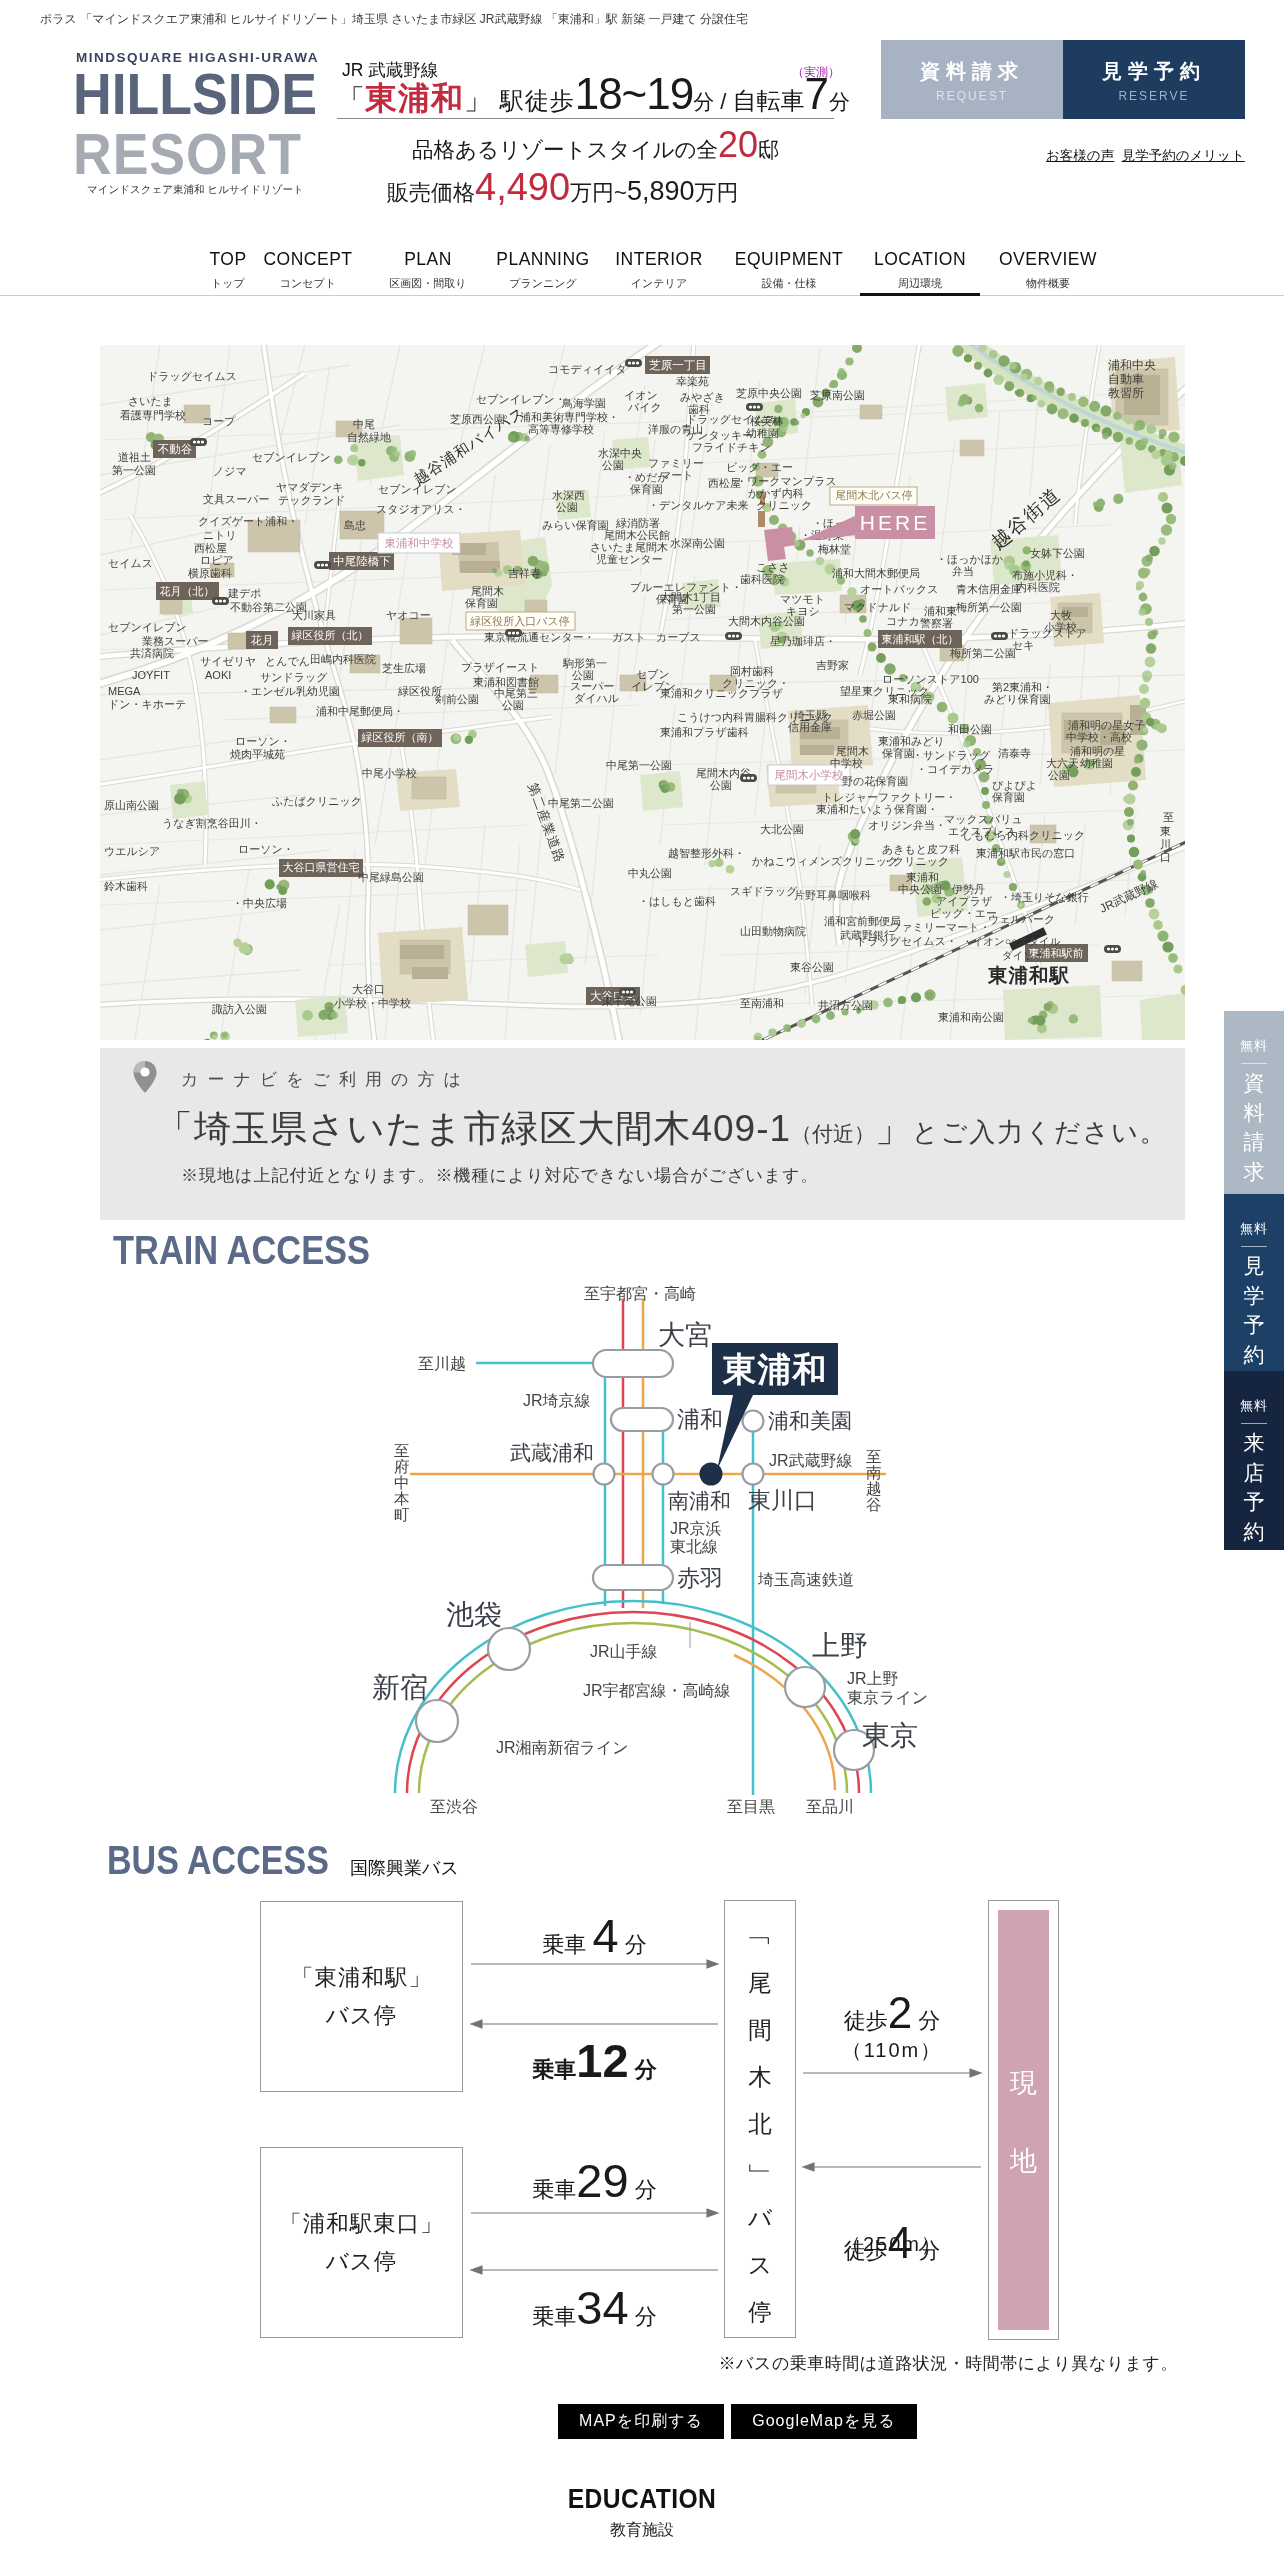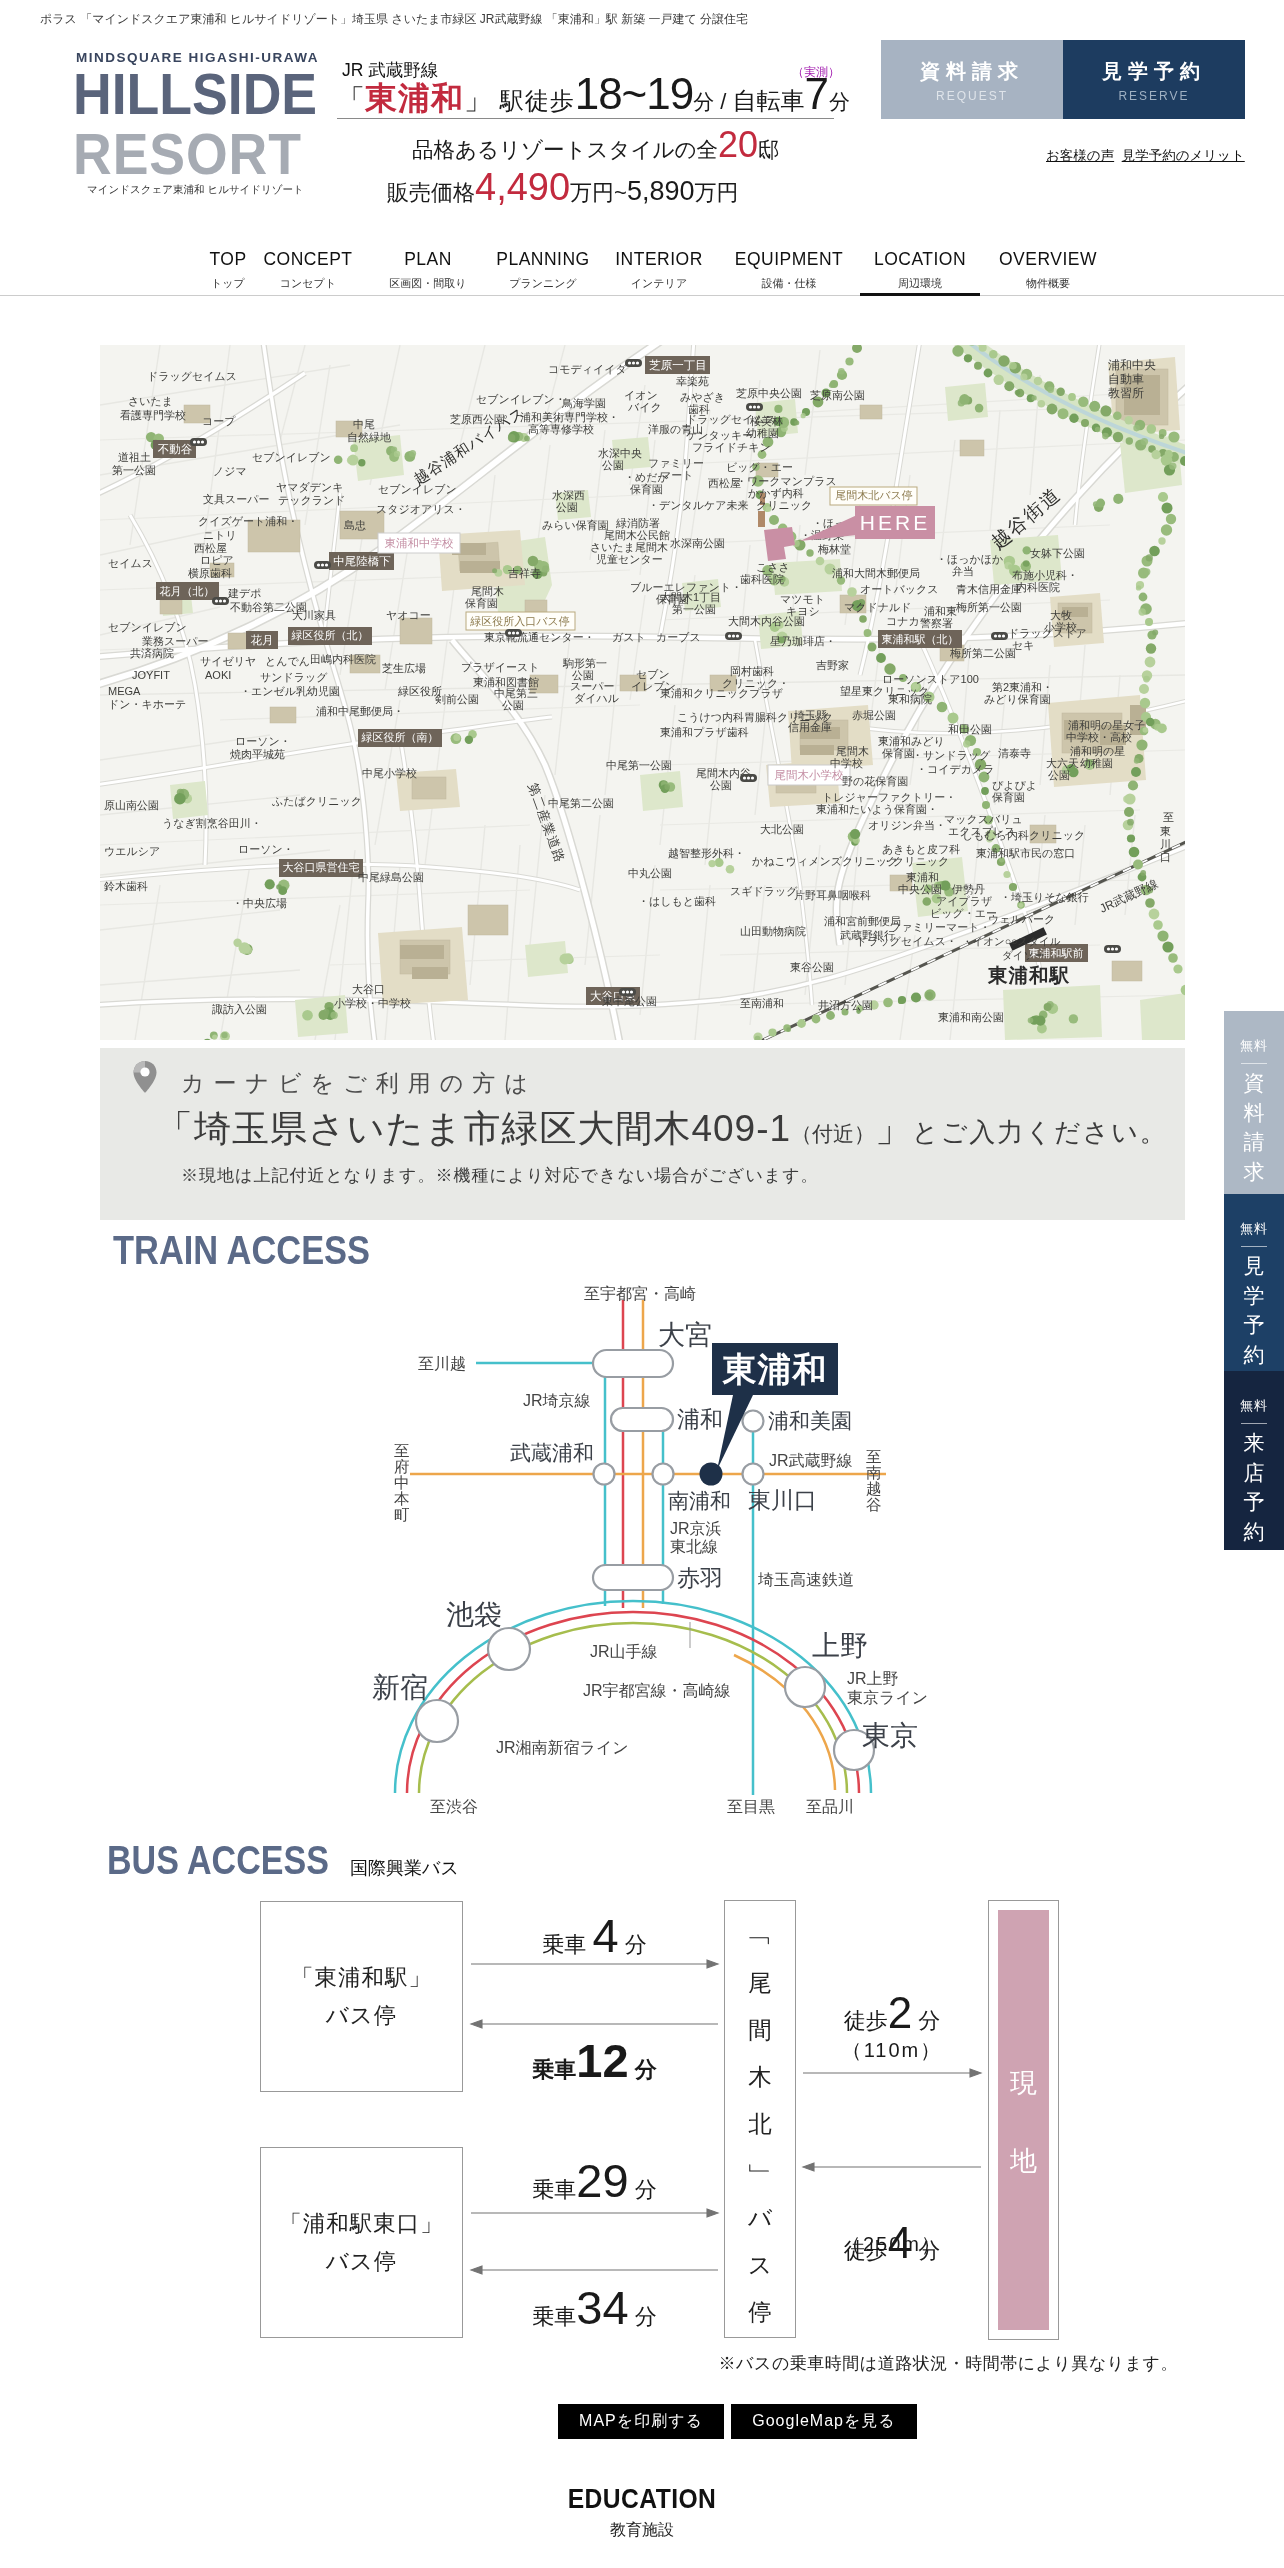--- a/index.html
+++ b/index.html
@@ -1076,21 +1076,21 @@
 </svg></div>
 
 <div class="abs" style="left:100px;top:1048px;width:1085px;height:172px;background:#e8e9e6;">
 
   <svg class="abs" style="left:32px;top:12px;" width="26" height="42" viewBox="0 0 26 42">
     <path d="M13,1 C6.4,1 1.5,6 1.5,12.6 C1.5,21 13,33 13,33 C13,33 24.5,21 24.5,12.6 C24.5,6 19.6,1 13,1 Z" fill="#909090"></path>
     <path d="M13,1 C6.4,1 1.5,6 1.5,12.6 L13,12.6 Z" fill="#b9b9b9"></path>
     <circle cx="13" cy="12" r="4.6" fill="#fff"></circle>
   </svg>
 
-  <div class="abs" style="left:81px;top:20px;font-size:23px;color:#4c4c4c;letter-spacing:9px;">カーナビをご利用の方は</div>
+  <div class="abs" style="left:81px;top:20px;font-size:17px;color:#4c4c4c;letter-spacing:9px;">カーナビをご利用の方は</div>
 
   <div class="abs" style="left:56px;top:56px;white-space:nowrap;color:#3b3b3b;">
     <span style="font-size:37px;letter-spacing:1px;">「埼玉県さいたま市緑区大間木409-1</span><span style="font-size:21px;">（付近）</span><span style="font-size:37px;">」</span><span style="font-size:26px;letter-spacing:2px;">とご入力ください。</span>
   </div>
 
   <div class="abs" style="left:81px;top:116px;font-size:17px;color:#3b3b3b;letter-spacing:1px;">※現地は上記付近となります。※機種により対応できない場合がございます。</div>
 </div>
 
 <div class="abs" style="left:113px;top:1227px;font-size:41px;font-weight:bold;color:#5b6a88;transform:scaleX(.84);transform-origin:left;white-space:nowrap;">TRAIN ACCESS</div>
 

